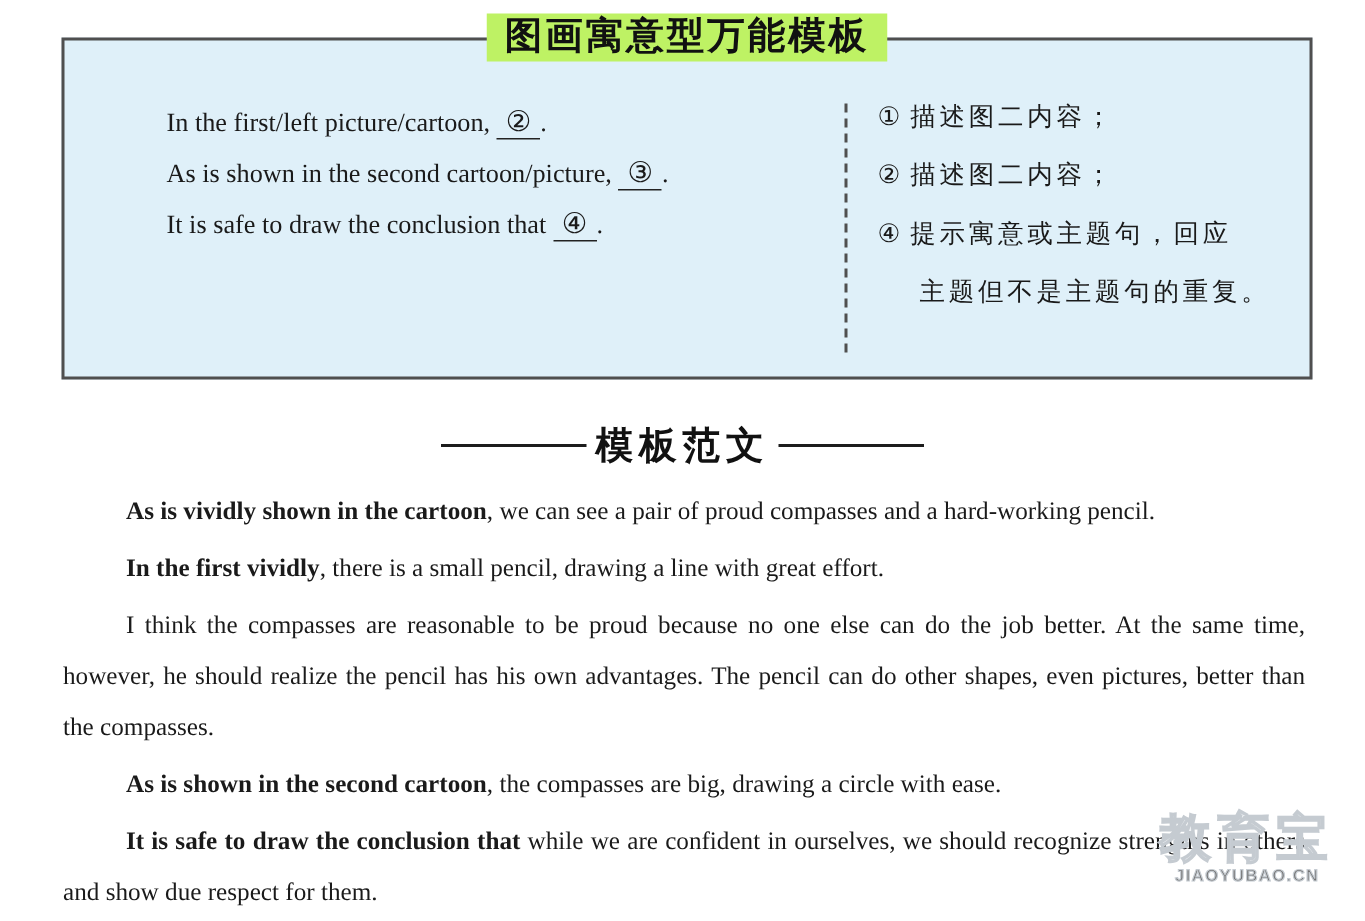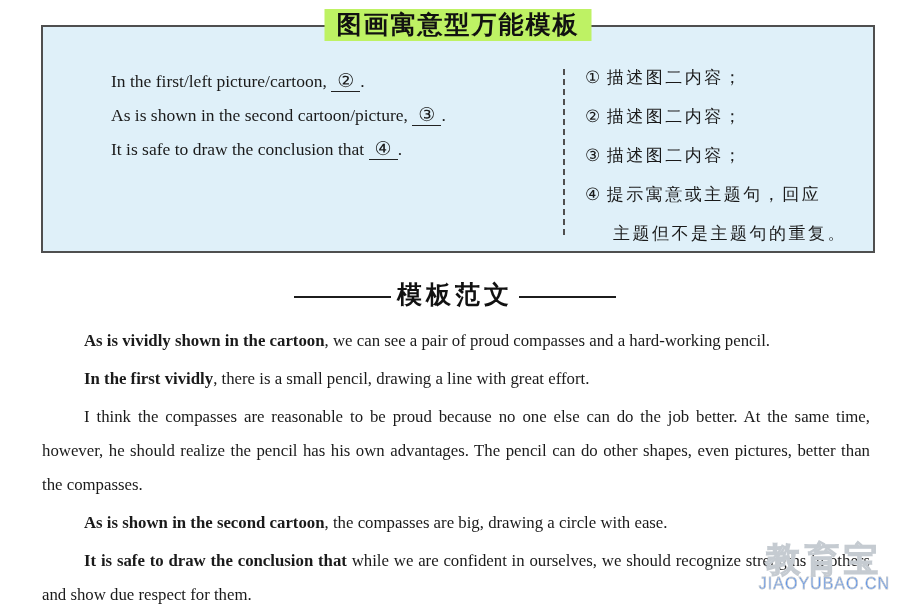--- a/index.html
+++ b/index.html
@@ -81,21 +81,21 @@
     width: 910px;
     display: flex;
     align-items: center;
     justify-content: center;
   }
   .heading-line {
     width: 97px; height: 2.5px;
     background: #1c1c1c;
   }
   .heading-text {
-    font-family: Liberation Mono, monospace;
+    font-family: Liberation Sans, sans-serif;
     font-weight: bold;
     font-size: 25px;
     letter-spacing: 4px;
     color: #111111;
     margin: 0 6px;
     line-height: 30px;
   }
 
   
   .sample-body {
@@ -122,24 +122,24 @@
   }
   .wm-brand {
     font-size: 34px;
     font-weight: bold;
     letter-spacing: 5px;
     color: #eef1f4;
     -webkit-text-stroke: 1.2px #c5cbd1;
     line-height: 34px;
   }
   .wm-site {
-    font-size: 16px;
-    font-weight: normal;
+    font-size: 11px;
+    font-weight: bold;
     letter-spacing: 1px;
-    color: #3b82f6;
+    color: #737373;
     -webkit-text-stroke: 0.8px #c5cbd1;
     line-height: 16px;
   }
 </style>
 </head>
 <body>
 
 <div class="page">
 
   <div class="template-box">
@@ -149,21 +149,20 @@
       <p><span>In the first/left picture/cartoon, </span><span class="circ">②</span><span>.</span></p>
       <p><span>As is shown in the second cartoon/picture, </span><span class="circ">③</span><span>.</span></p>
       <p><span>It is safe to draw the conclusion that </span><span class="circ">④</span><span>.</span></p>
     </div>
 
     <div class="box-divider"></div>
 
     <div class="box-right">
       <div class="note"><span class="note-num">①</span><span>描述图二内容；</span></div>
       <div class="note"><span class="note-num">②</span><span>描述图二内容；</span></div>
-      <div class="note"><span class="note-num">③</span><span>描述图二内容；</span></div>
       <div class="note"><span class="note-num">④</span><span>提示寓意或主题句，回应</span><br><span>主题但不是主题句的重复。</span></div>
     </div>
   </div>
 
   <div class="sample-heading">
     <span class="heading-line"></span>
     <span class="heading-text">模板范文</span>
     <span class="heading-line"></span>
   </div>
 

